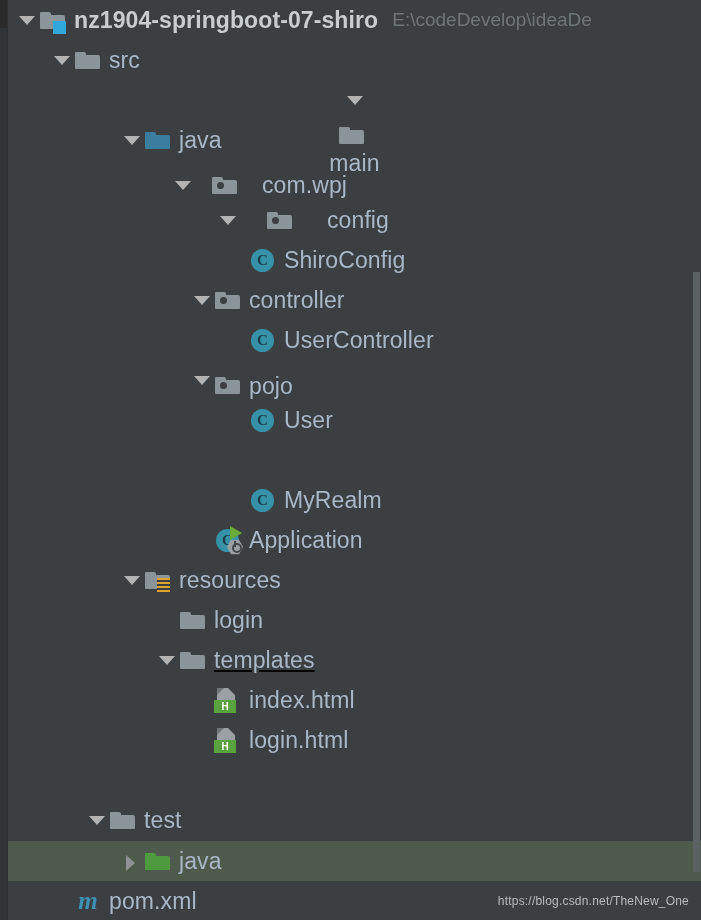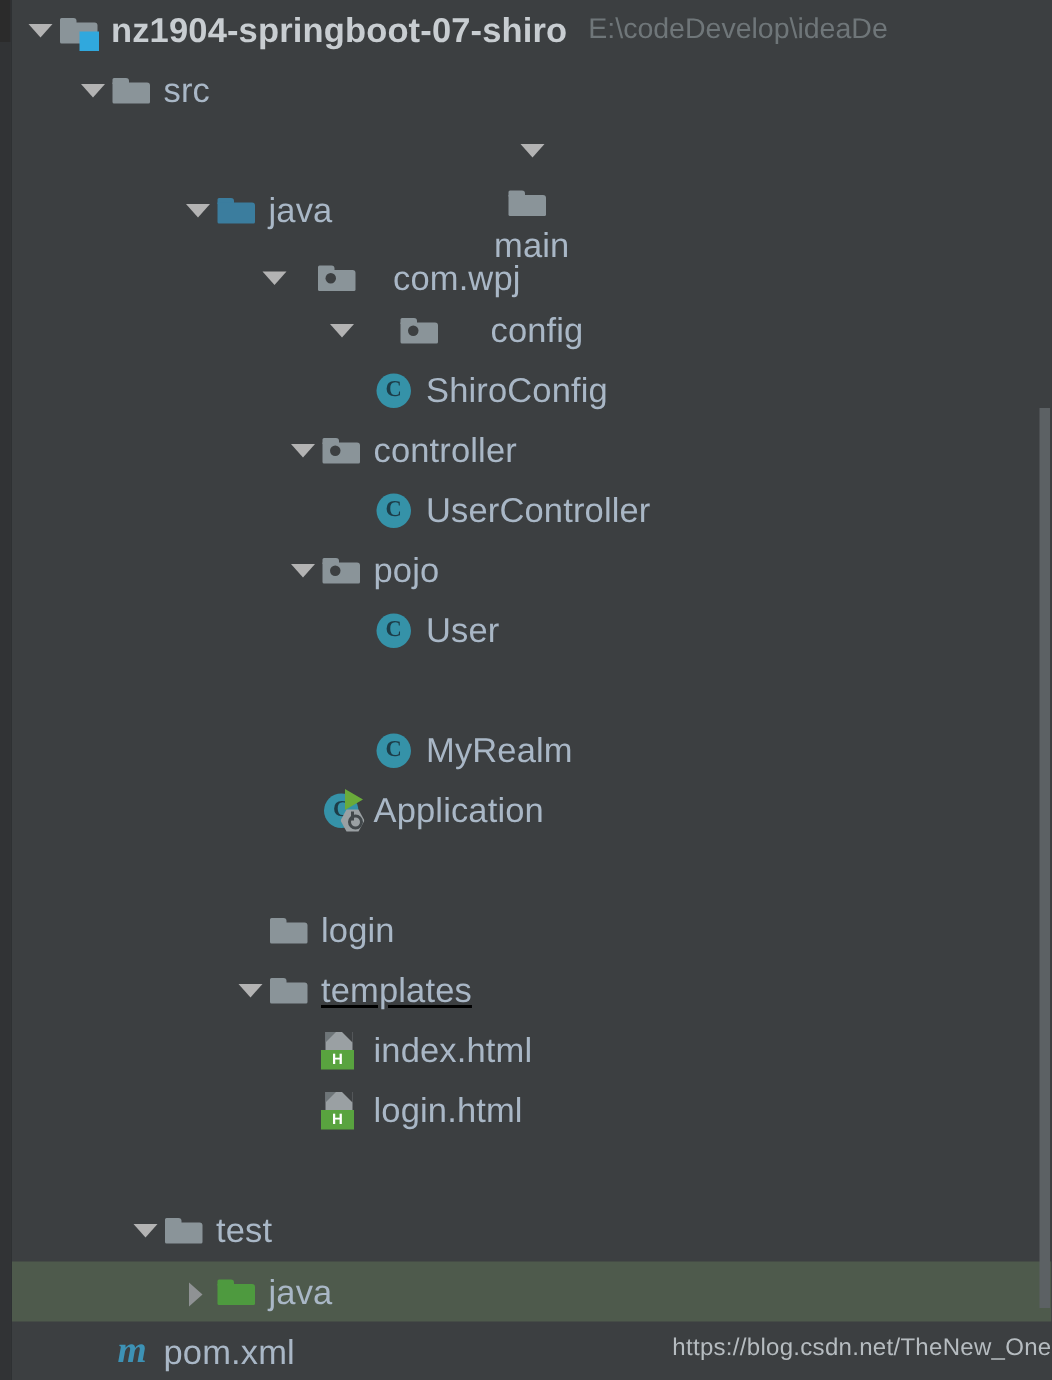--- a/index.html
+++ b/index.html
@@ -309,23 +309,23 @@
     font-weight: bold;
     font-style: italic;
     line-height: 26px;
     text-align: center;
     font-family: "Liberation Serif", serif;
   }
 
   
   #watermark {
     position: absolute;
-    right: 0;
+    right: 12px;
     bottom: 12px;
-    font-size: 16px;
+    font-size: 12px;
     color: #b6bcc0;
     font-family: "Liberation Sans", sans-serif;
     letter-spacing: 0.2px;
   }
 </style>
 </head>
 <body>
 
 <div id="tool-window">
 
@@ -426,21 +426,21 @@
         <span class="row-label">controller</span>
       </div>
       <div class="row" style="top: 320px;">
         <span class="indent" style="width: 218px;"></span>
         <span class="tri none"></span>
         <span class="icon">
           <span class="cls-circle">C</span>
         </span>
         <span class="row-label">UserController</span>
       </div>
-      <div class="row" style="top: 360px;">
+      <div class="row" style="top: 360px; align-items: flex-end;">
         <span class="indent" style="width: 183px;"></span>
         <span class="tri expanded"></span>
         <span class="icon">
           <span class="folder-shape f-gray">
             <span class="tab"></span>
             <span class="body"></span>
           </span>
           <span class="pkg-dot"></span>
         </span>
         <span class="row-label">pojo</span>
@@ -464,20 +464,37 @@
       <div class="row" style="top: 520px;">
         <span class="indent" style="width: 183px;"></span>
         <span class="tri none"></span>
         <span class="icon">
           <span class="cls-circle">C</span>
           <span class="run-arrow"></span>
           <span class="hex-badge"></span>
         </span>
         <span class="row-label">Application</span>
       </div>
+      <div class="row" style="top: 560px;">
+        <span class="indent" style="width: 113px;"></span>
+        <span class="tri expanded"></span>
+        <span class="icon">
+          <span class="folder-shape f-gray">
+            <span class="tab"></span>
+            <span class="body"></span>
+          </span>
+          <span class="badge-res">
+            <i></i>
+            <i></i>
+            <i></i>
+            <i></i>
+          </span>
+        </span>
+        <span class="row-label">resources</span>
+      </div>
       <div class="row" style="top: 600px;">
         <span class="indent" style="width: 148px;"></span>
         <span class="tri none"></span>
         <span class="icon">
           <span class="folder-shape f-gray">
             <span class="tab"></span>
             <span class="body"></span>
           </span>
         </span>
         <span class="row-label">login</span>

